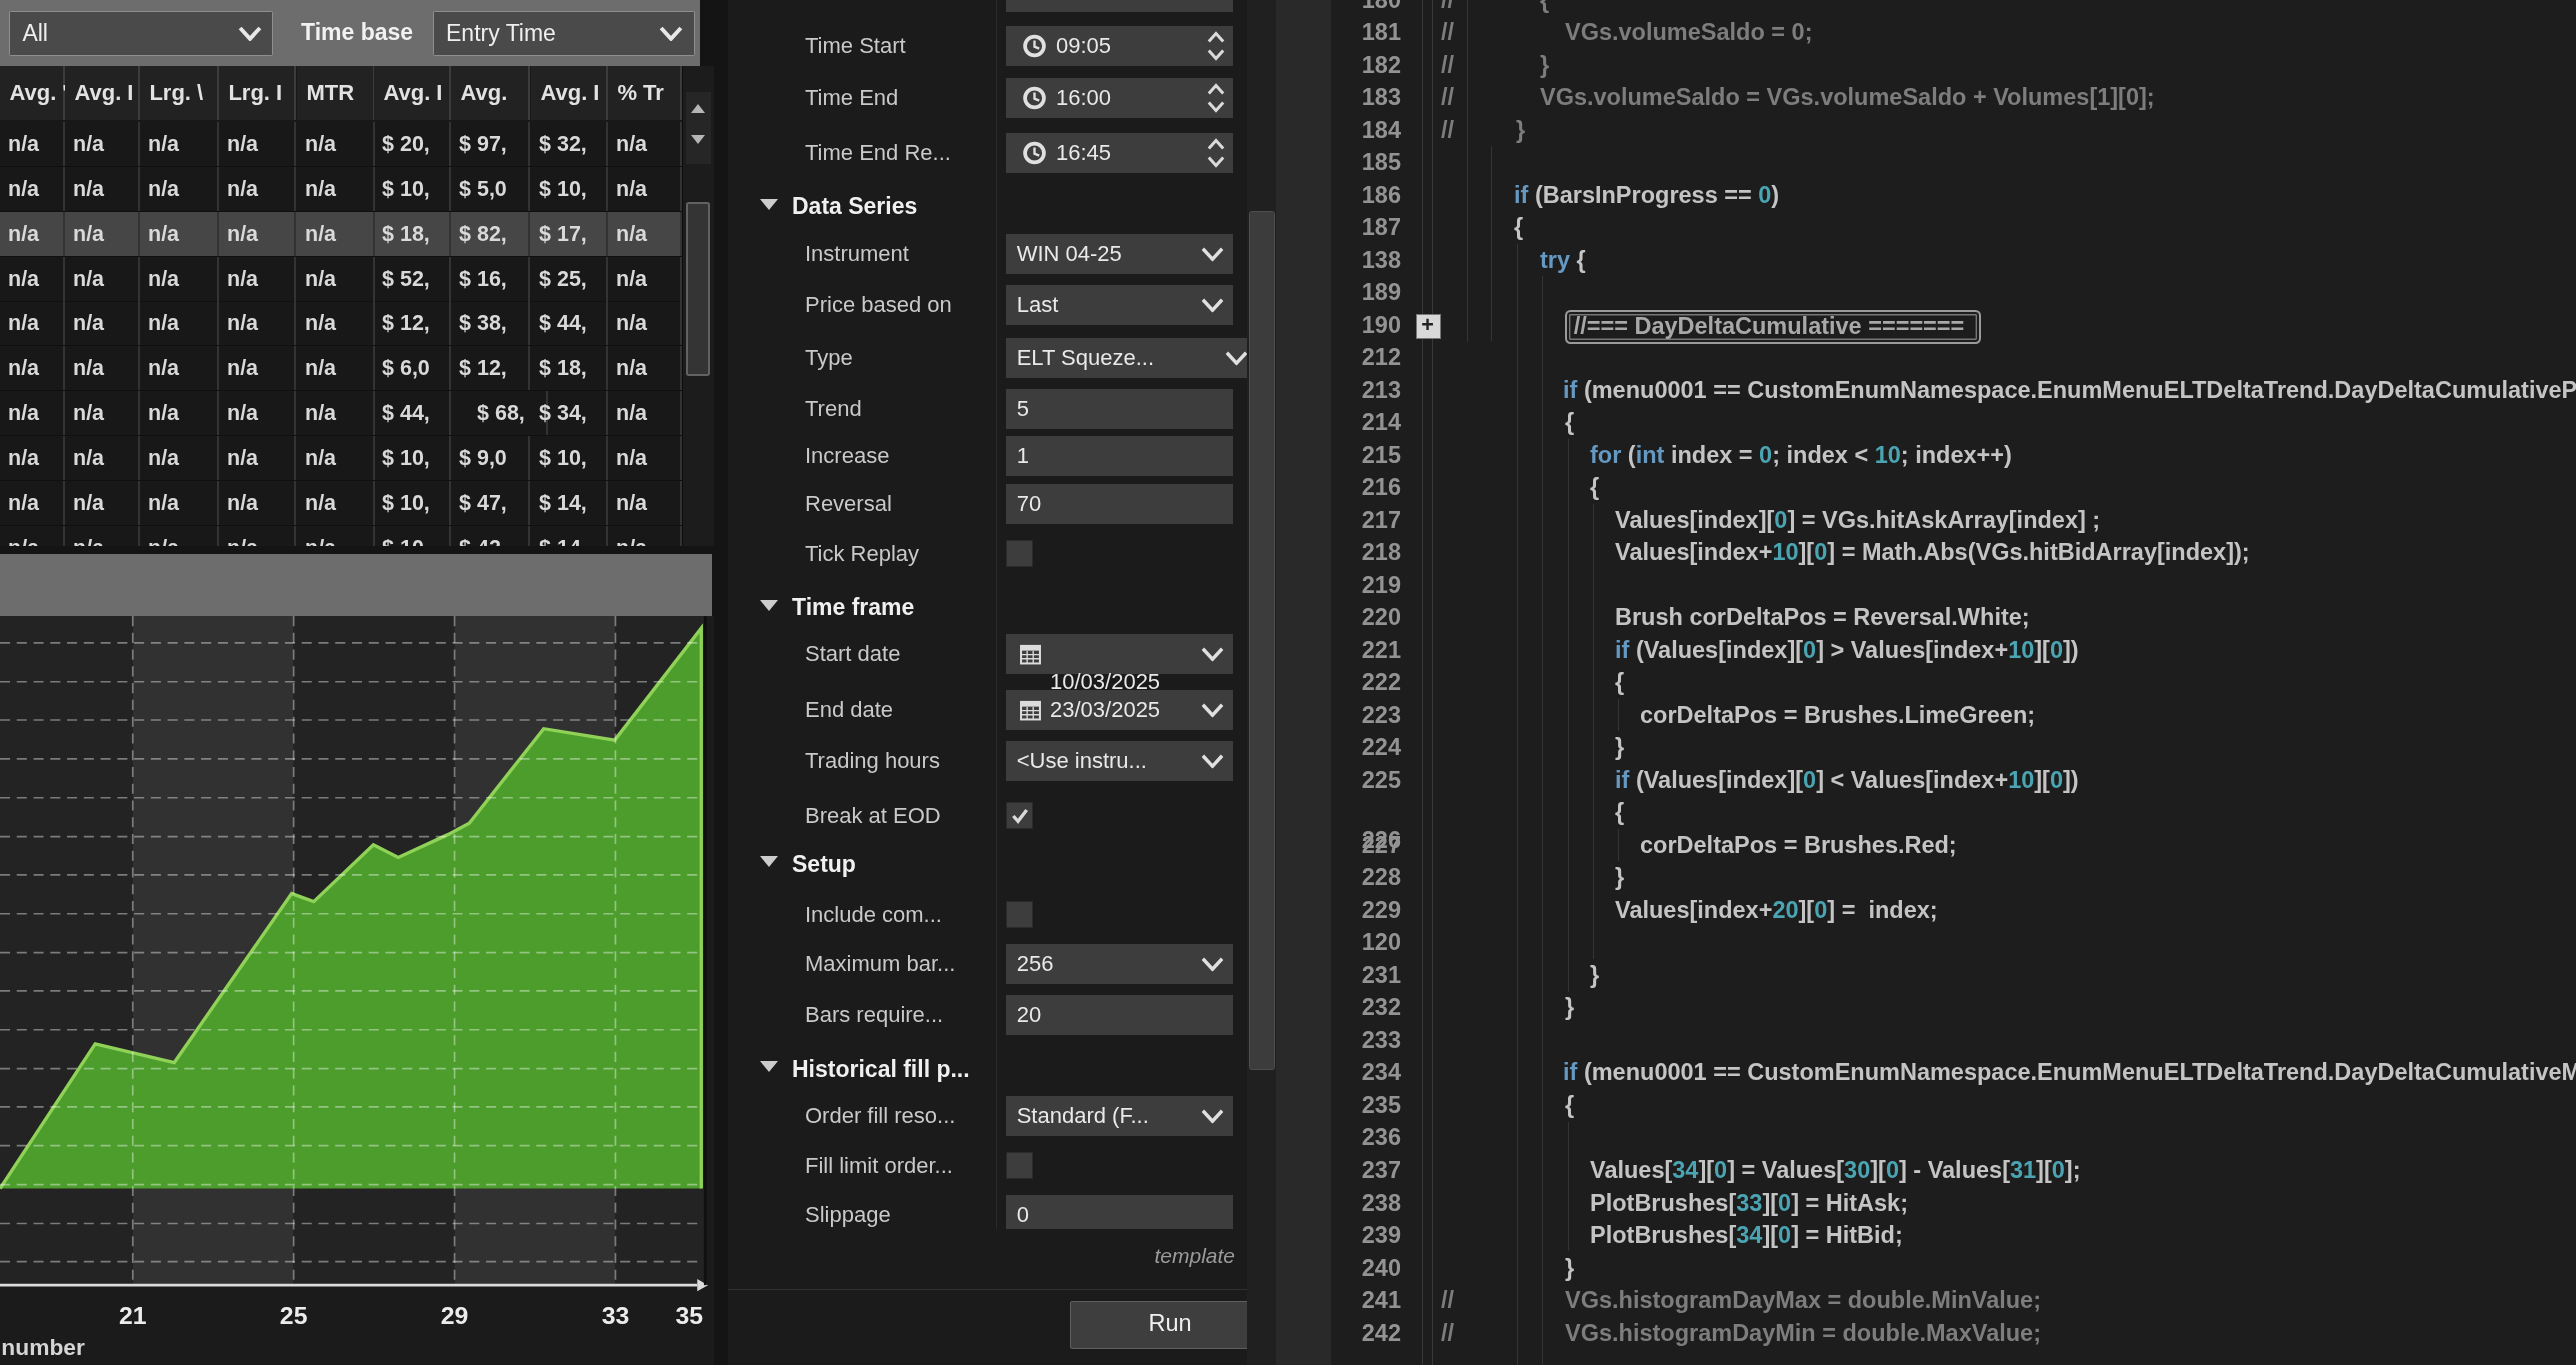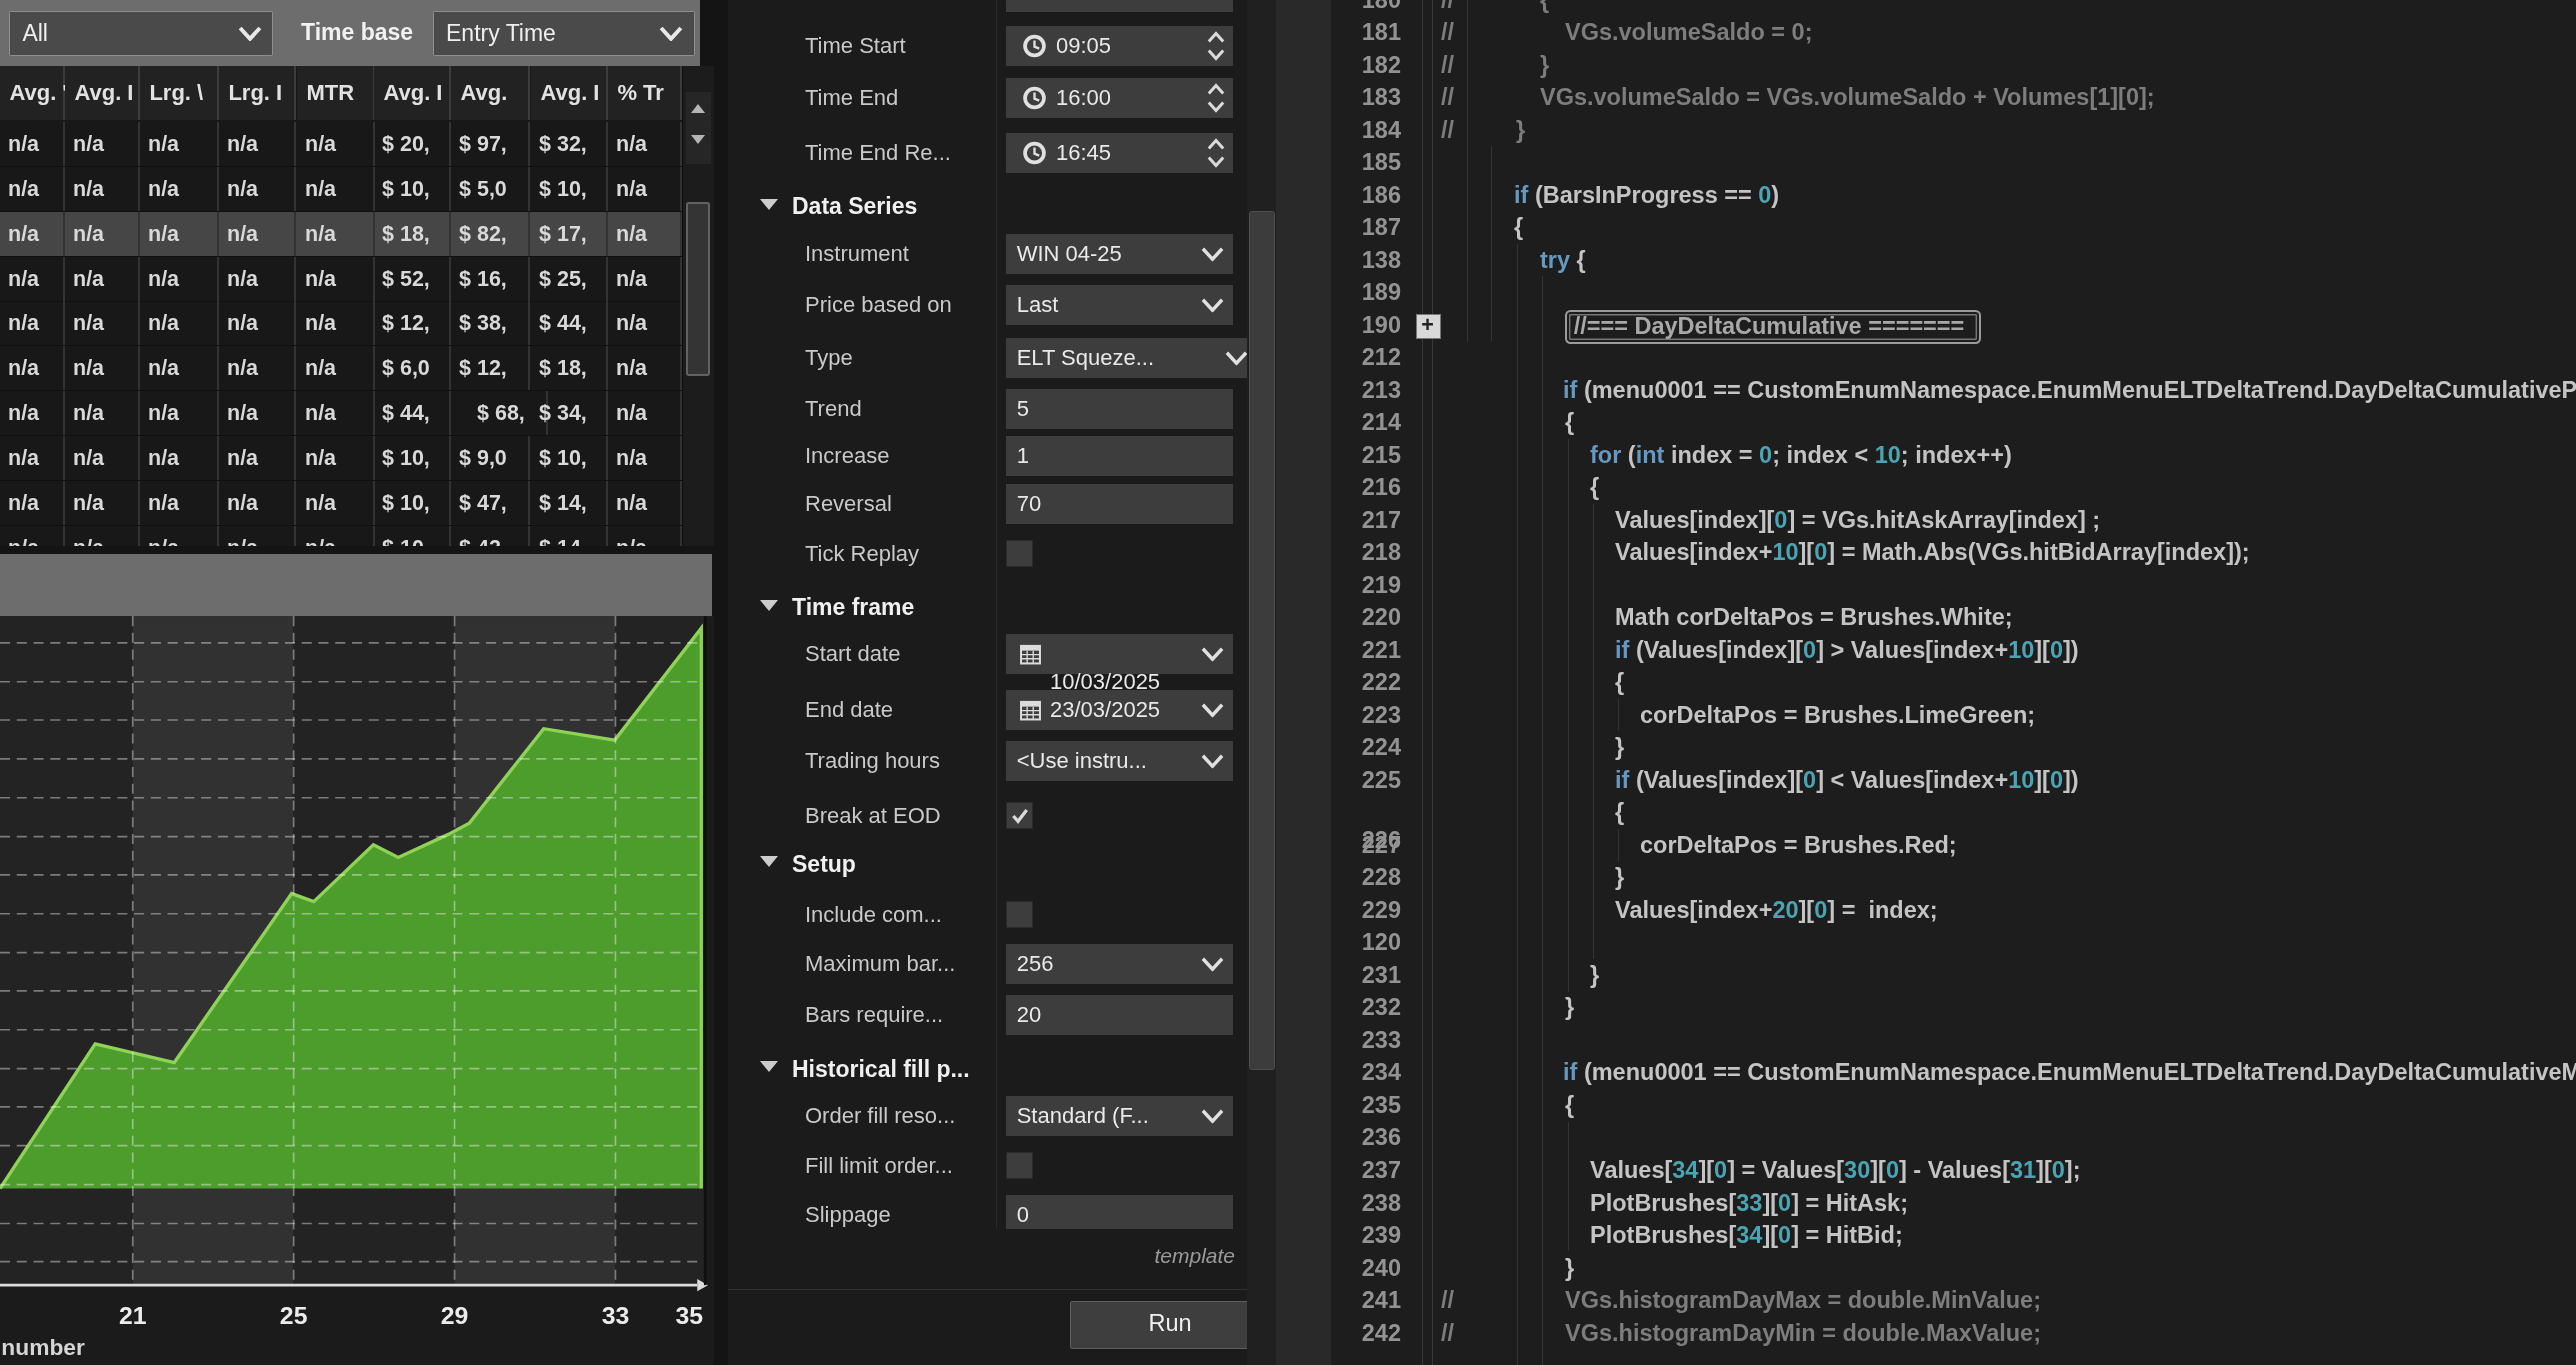--- a/index.html
+++ b/index.html
@@ -627,21 +627,21 @@
 <div class="ln" style="left:0px;top:439px;">215</div>
 <div class="cl" style="left:259px;top:439px;"><span class="k">for</span><span class="d"> (</span><span class="k">int</span><span class="d"> index = </span><span class="n">0</span><span class="d">; index &lt; </span><span class="n">10</span><span class="d">; index++)</span></div>
 <div class="ln" style="left:0px;top:471px;">216</div>
 <div class="cl d" style="left:259px;top:471px;">{</div>
 <div class="ln" style="left:0px;top:504px;">217</div>
 <div class="cl" style="left:284px;top:504px;"><span class="d">Values[index][</span><span class="n">0</span><span class="d">] = VGs.hitAskArray[index] ;</span></div>
 <div class="ln" style="left:0px;top:536px;">218</div>
 <div class="cl" style="left:284px;top:536px;"><span class="d">Values[index+</span><span class="n">10</span><span class="d">][</span><span class="n">0</span><span class="d">] = Math.Abs(VGs.hitBidArray[index]);</span></div>
 <div class="ln" style="left:0px;top:569px;">219</div>
 <div class="ln" style="left:0px;top:601px;">220</div>
-<div class="cl d" style="left:284px;top:601px;">Math corDeltaPos = Brushes.White;</div>
+<div class="cl d" style="left:284px;top:601px;">Brush corDeltaPos = Reversal.White;</div>
 <div class="ln" style="left:0px;top:634px;">221</div>
 <div class="cl" style="left:284px;top:634px;"><span class="k">if</span><span class="d"> (Values[index][</span><span class="n">0</span><span class="d">] &gt; Values[index+</span><span class="n">10</span><span class="d">][</span><span class="n">0</span><span class="d">])</span></div>
 <div class="ln" style="left:0px;top:666px;">222</div>
 <div class="cl d" style="left:284px;top:666px;">{</div>
 <div class="ln" style="left:0px;top:699px;">223</div>
 <div class="cl d" style="left:309px;top:699px;">corDeltaPos = Brushes.LimeGreen;</div>
 <div class="ln" style="left:0px;top:731px;">224</div>
 <div class="cl d" style="left:284px;top:731px;">}</div>
 <div class="ln" style="left:0px;top:764px;">225</div>
 <div class="cl" style="left:284px;top:764px;"><span class="k">if</span><span class="d"> (Values[index][</span><span class="n">0</span><span class="d">] &lt; Values[index+</span><span class="n">10</span><span class="d">][</span><span class="n">0</span><span class="d">])</span></div>

